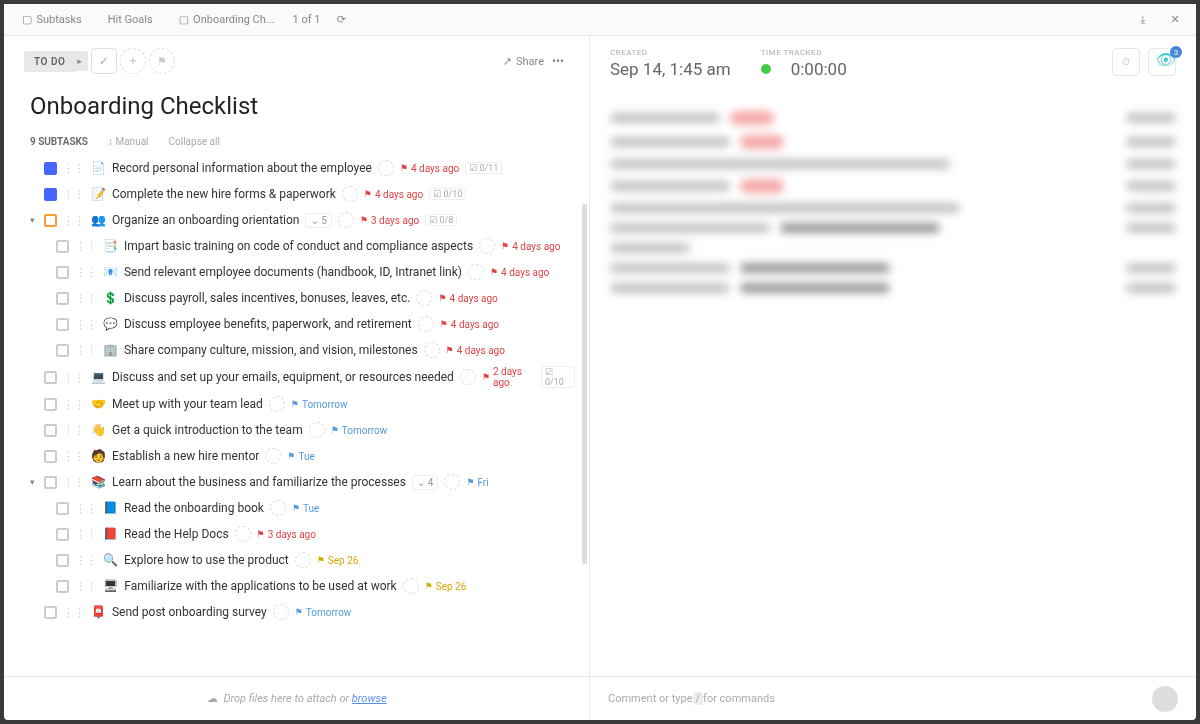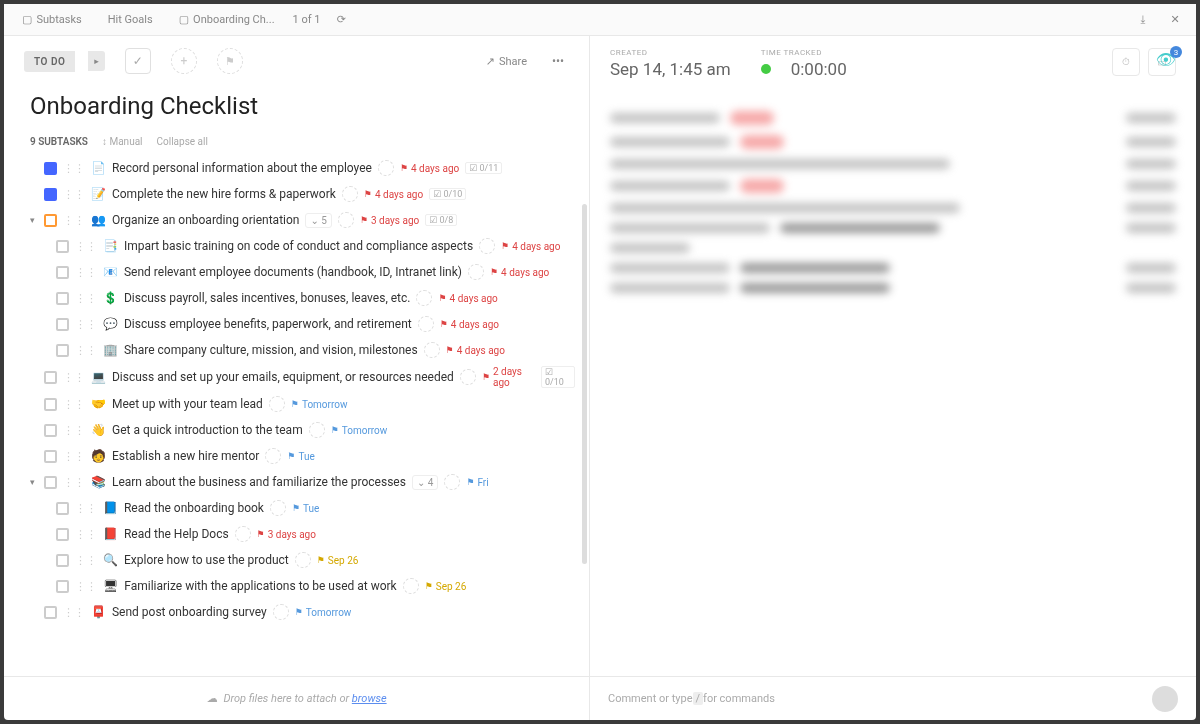--- a/index.html
+++ b/index.html
@@ -5,28 +5,28 @@
 *{box-sizing:border-box;margin:0;padding:0;font-family:-apple-system,BlinkMacSystemFont,"Segoe UI",Roboto,sans-serif}
 body{background:#3a3a3a;width:1200px;height:724px;overflow:hidden;font-size:12px;color:#333}
 .app{background:#fff;width:1192px;height:716px;margin:4px;border-radius:4px;display:flex;flex-direction:column;position:relative}
 .topbar{height:32px;border-bottom:1px solid #e8e8e8;display:flex;align-items:center;padding:0 10px;gap:10px;background:#fafafa;color:#888;font-size:11px}
 .topbar .tab{padding:3px 8px;border-radius:3px;display:flex;align-items:center;gap:4px}
 .topbar .spacer{flex:1}
 .icon-btn{width:22px;height:22px;display:flex;align-items:center;justify-content:center;border-radius:4px;color:#888;cursor:pointer}
 .main{flex:1;display:flex;overflow:hidden}
 .left{width:586px;border-right:1px solid #e8e8e8;display:flex;flex-direction:column;overflow:hidden}
 .right{flex:1;display:flex;flex-direction:column;position:relative}
-.header{padding:12px 20px 8px;display:flex;align-items:center;gap:20px}
+.header{padding:12px 20px 8px;display:flex;align-items:center;gap:3px}
 .status-btn{background:#e8e8e8;padding:5px 10px;font-size:10px;font-weight:600;color:#666;border-radius:3px 0 0 3px;letter-spacing:.5px}
 .status-arrow{background:#e8e8e8;padding:5px 6px;border-radius:0 3px 3px 0;font-size:9px;color:#888;margin-left:-7px}
 .sq-btn{width:26px;height:26px;border:1px solid #e0e0e0;border-radius:4px;display:flex;align-items:center;justify-content:center;color:#aaa}
 .dashed-circ{width:26px;height:26px;border:1.5px dashed #ddd;border-radius:50%;display:flex;align-items:center;justify-content:center;color:#ccc;position:relative}
 .share{display:flex;align-items:center;gap:4px;color:#888;font-size:11px;cursor:pointer}
 .title{font-size:24px;font-weight:400;padding:10px 26px 14px;color:#222}
-.subtask-hdr{display:flex;align-items:center;gap:14px;padding:2px 26px 8px;font-size:10px;color:#888}
+.subtask-hdr{display:flex;align-items:center;gap:20px;padding:2px 26px 8px;font-size:10px;color:#888}
 .subtask-hdr .count{font-weight:600;color:#666}
 .subtask-hdr .opt{color:#aaa;cursor:pointer}
 .tasks{flex:1;overflow-y:auto;padding:0 14px 10px 26px}
 .task{display:flex;align-items:center;gap:6px;padding:3px 0;font-size:12px;color:#333;min-height:26px}
 .task.child{padding-left:26px}
 .cbox{width:13px;height:13px;border:2px solid #ccc;border-radius:2px;flex-shrink:0}
 .cbox.blue{border-color:#4466ff;background:#4466ff}
 .cbox.orange{border-color:#ff9933}
 .caret{width:8px;font-size:9px;color:#888;cursor:pointer;flex-shrink:0}
 .dots{color:#ccc;font-size:11px;flex-shrink:0}

